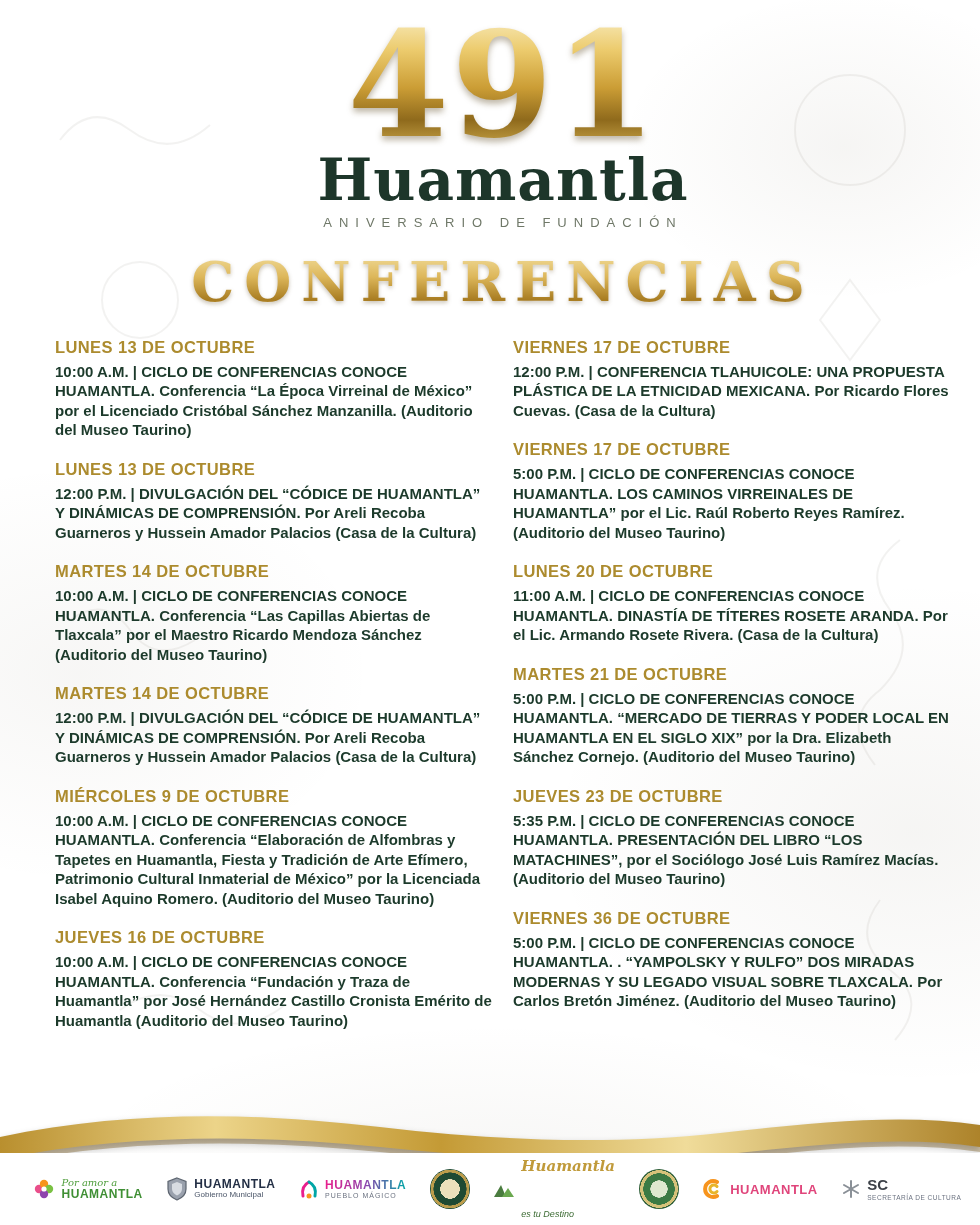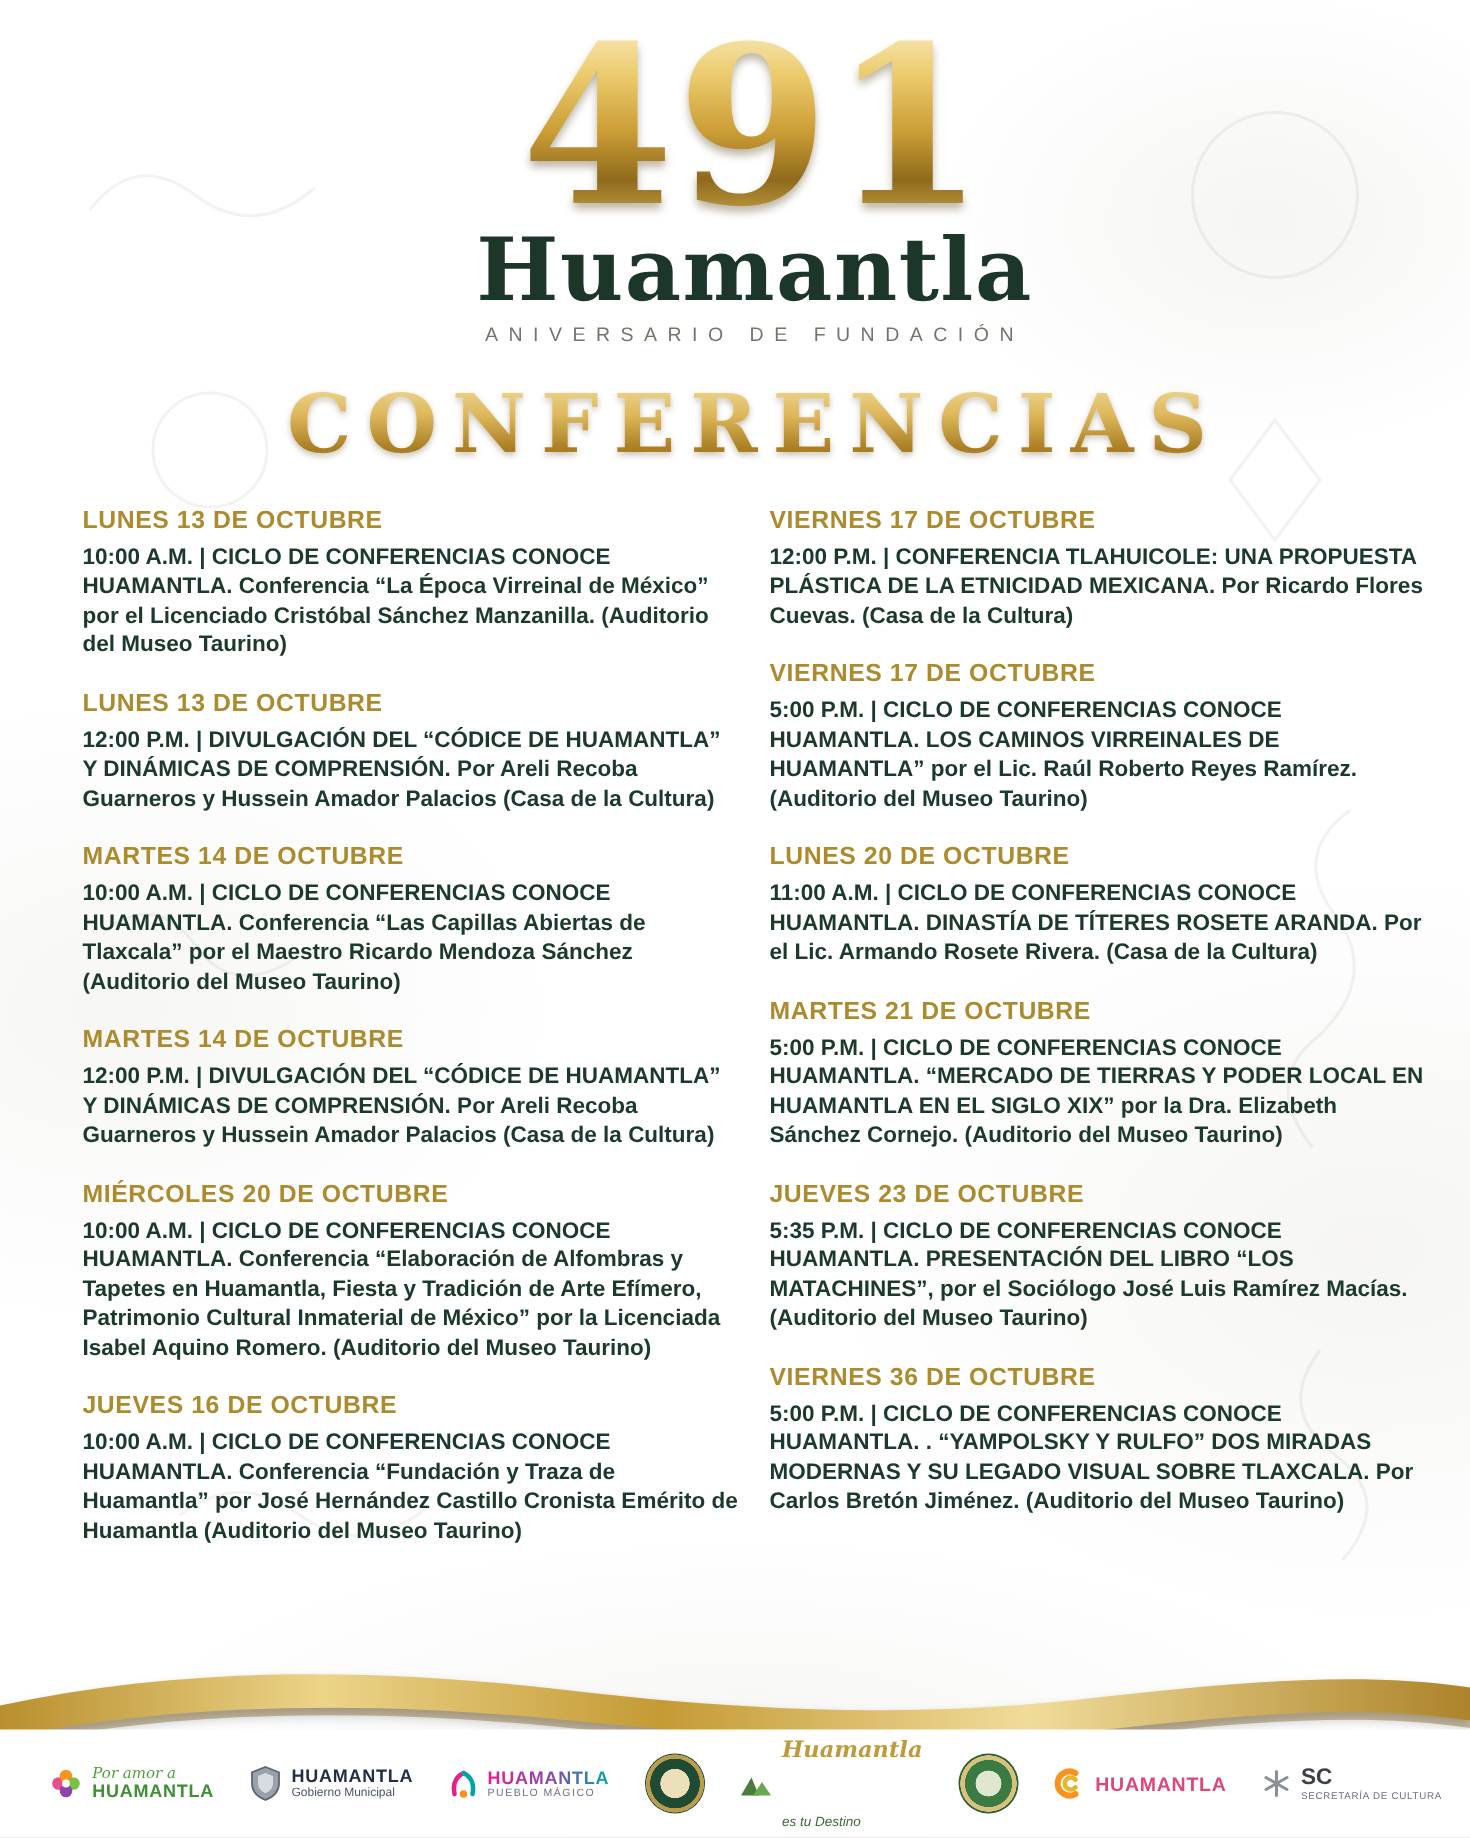--- a/index.html
+++ b/index.html
@@ -122,21 +122,21 @@
       </article>
       <article class="event">
         <h3>MARTES 14 DE OCTUBRE</h3>
         <p>10:00 A.M. | CICLO DE CONFERENCIAS CONOCE HUAMANTLA. Conferencia “Las Capillas Abiertas de Tlaxcala” por el Maestro Ricardo Mendoza Sánchez (Auditorio del Museo Taurino)</p>
       </article>
       <article class="event">
         <h3>MARTES 14 DE OCTUBRE</h3>
         <p>12:00 P.M. | DIVULGACIÓN DEL “CÓDICE DE HUAMANTLA” Y DINÁMICAS DE COMPRENSIÓN. Por Areli Recoba Guarneros y Hussein Amador Palacios (Casa de la Cultura)</p>
       </article>
       <article class="event">
-        <h3>MIÉRCOLES 20 DE OCTUBRE</h3>
+        <h3>MIÉRCOLES 9 DE OCTUBRE</h3>
         <p>10:00 A.M. | CICLO DE CONFERENCIAS CONOCE HUAMANTLA. Conferencia “Elaboración de Alfombras y Tapetes en Huamantla, Fiesta y Tradición de Arte Efímero, Patrimonio Cultural Inmaterial de México” por la Licenciada Isabel Aquino Romero. (Auditorio del Museo Taurino)</p>
       </article>
       <article class="event">
         <h3>JUEVES 16 DE OCTUBRE</h3>
         <p>10:00 A.M. | CICLO DE CONFERENCIAS CONOCE HUAMANTLA. Conferencia “Fundación y Traza de Huamantla” por José Hernández Castillo Cronista Emérito de Huamantla (Auditorio del Museo Taurino)</p>
       </article>
     </div>
     <div class="col">
       <article class="event">
         <h3>VIERNES 17 DE OCTUBRE</h3>

